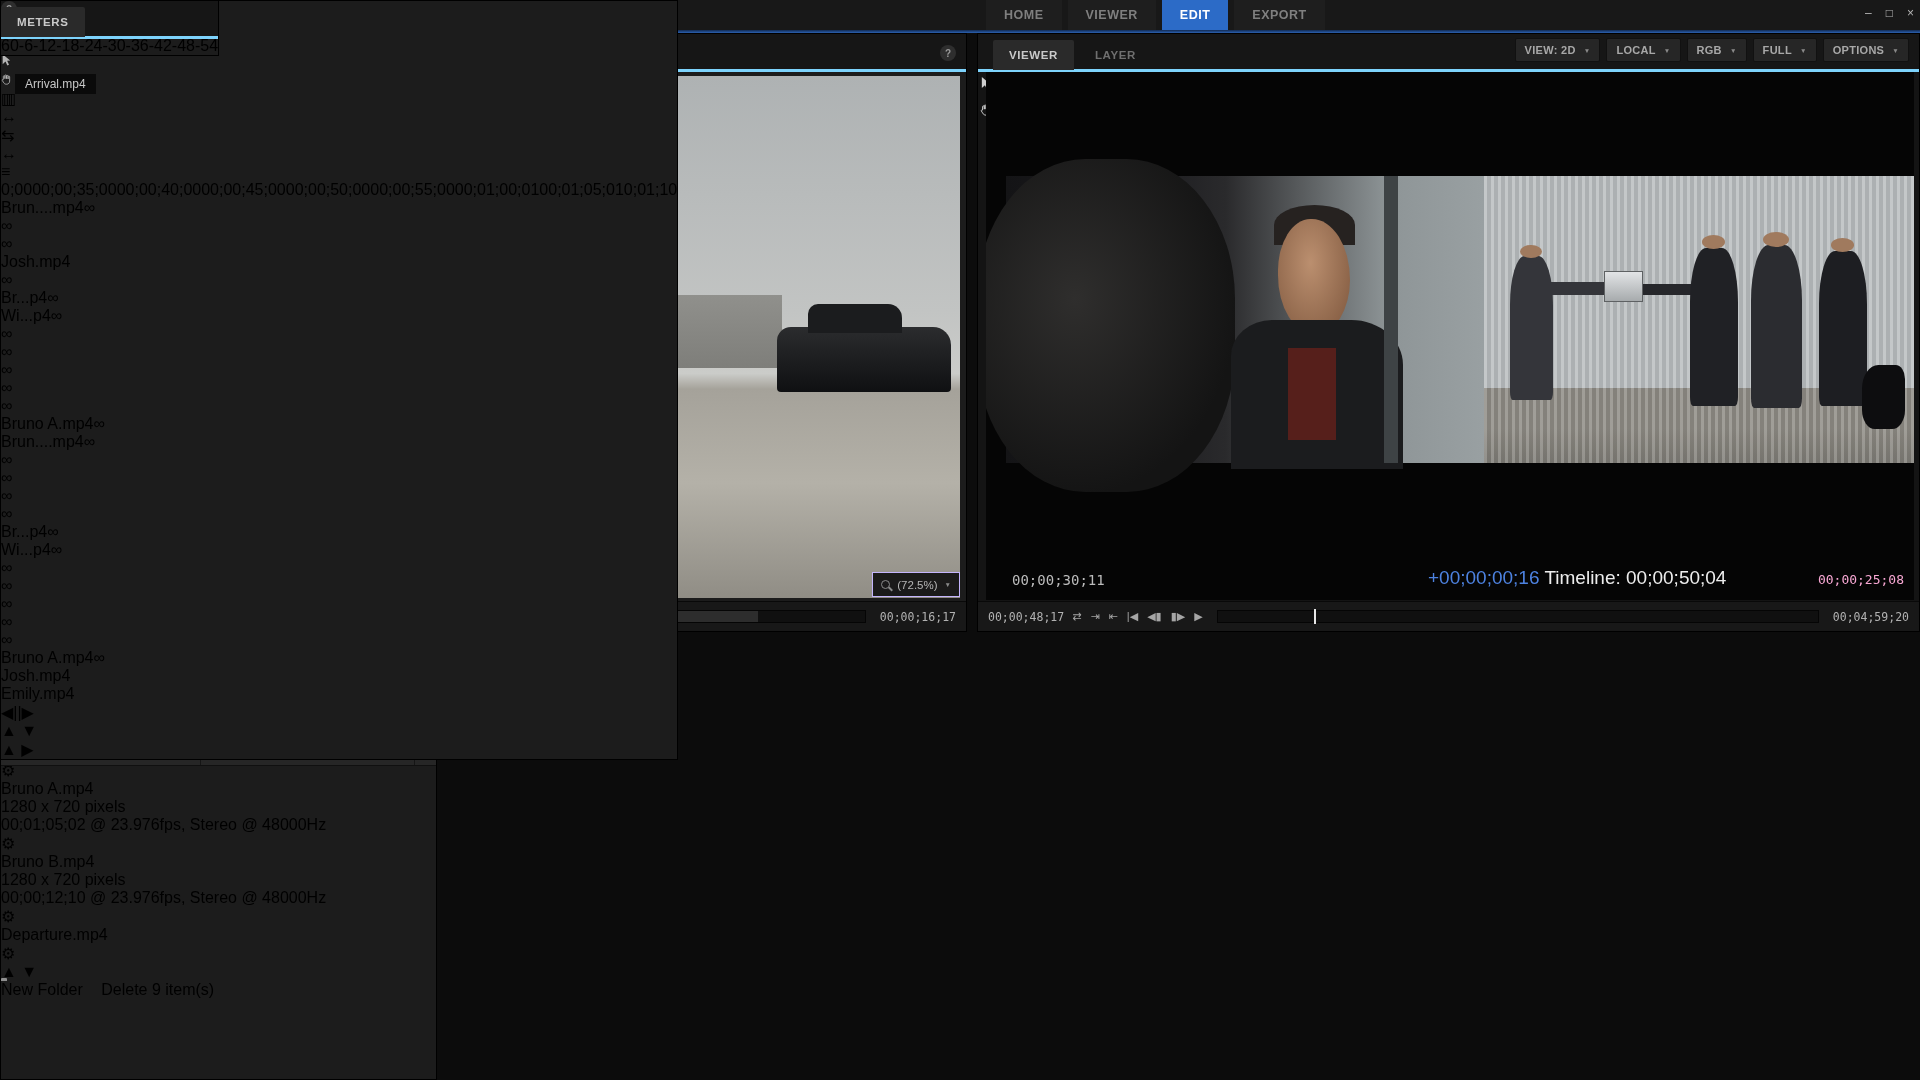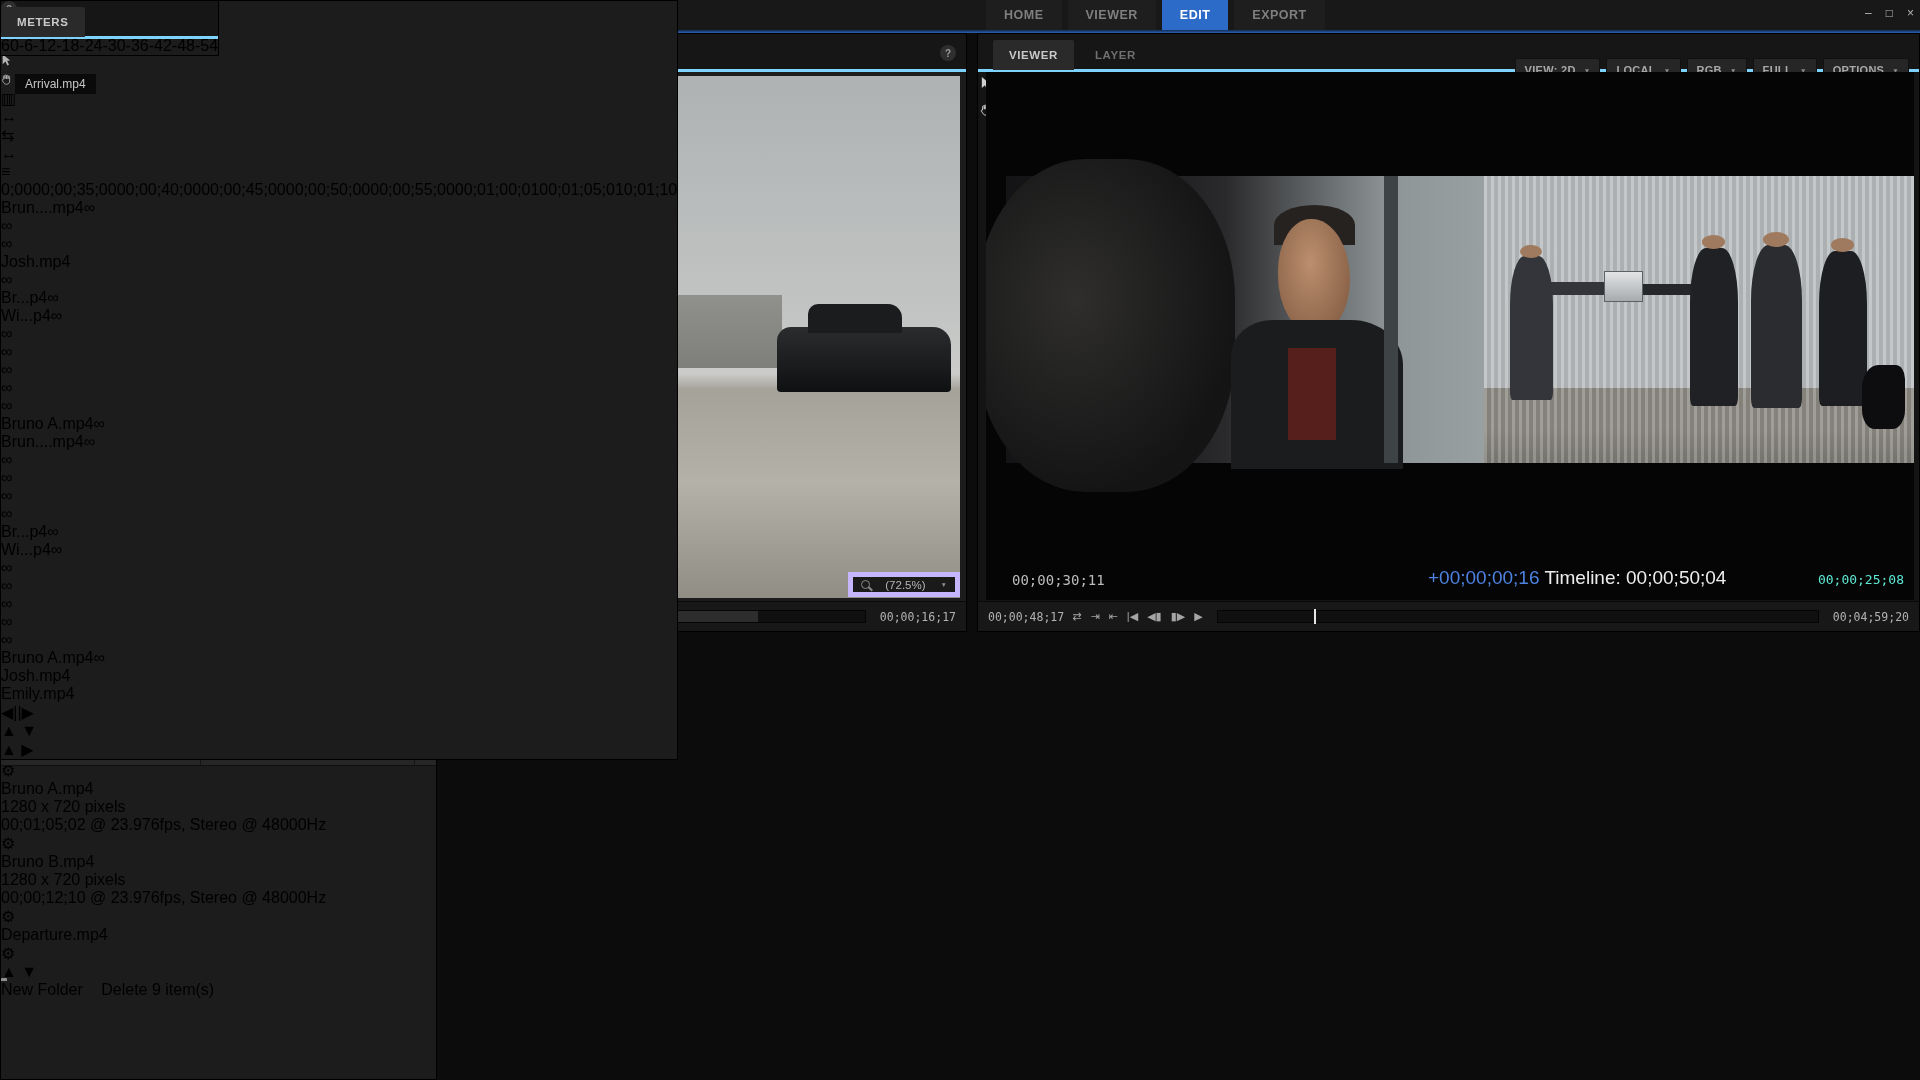--- a/index.html
+++ b/index.html
@@ -50,28 +50,28 @@
 .fig3{left:59.5%;top:35%;width:3%;height:28.5%}
 .fig3::after{content:"";position:absolute;left:22%;top:14%;width:56%;height:34%;background:#5e2320}
 .fig4{left:66%;top:36.5%;width:2.8%;height:26%}
 .car{left:80.5%;top:48%;width:18.5%;height:12.5%;background:linear-gradient(#2b2c2e,#0f1012);border-radius:14px 18px 4px 4px}
 .car::before{content:"";position:absolute;left:18%;top:-34%;width:54%;height:44%;background:#1b1c1e;border-radius:10px 14px 0 0}
 .fg-person{left:-2%;top:-2%;width:15%;height:90%;background:linear-gradient(100deg,#1e1f21 55%,#35363a);border-radius:0 22% 4% 0}
 .fg-case{left:7%;top:40%;width:13.5%;height:20%;background:linear-gradient(#d2d4d6,#9ea2a5);border:2px solid #6f7275;border-radius:3px}
 .fg-case::before{content:"";position:absolute;left:38%;top:-14%;width:24%;height:14%;border:2px solid #777a7d;border-bottom:none;border-radius:4px 4px 0 0}
 .rod{left:-3%;top:6%;width:23%;height:2.4%;background:#121314;transform:rotate(9deg)}
 #t-cliplabel{position:absolute;left:2px;top:40px;background:rgba(8,8,8,.88);color:#c6c6c6;font-size:12px;padding:3px 10px;z-index:3}
-#t-zoom{position:absolute;right:6px;top:538px;height:25px;background:rgba(16,16,16,.92);border:5px solid #c4b5fd;display:flex;align-items:center;gap:15px;padding:0 8px;z-index:3;color:#b5b5b5;font-size:11.5px}
+#t-zoom{position:absolute;right:6px;top:538px;height:25px;background:rgba(16,16,16,.92);border:1px solid #c4b5fd;display:flex;align-items:center;gap:7px;padding:0 8px;z-index:3;color:#b5b5b5;font-size:11.5px}
 .mag{width:9px;height:9px;border:1.5px solid #8a8a8a;border-radius:50%;position:relative}
 .mag::after{content:"";position:absolute;width:5px;height:2px;background:#8a8a8a;transform:rotate(45deg);right:-4px;bottom:-2px}
 .caret{font-size:6.5px;color:#8a8a8a}
 .caret::before{content:"▼"}
 
 #viewer{left:977px;top:33px;width:943px;height:599px;background:#141414}
-#v-controls{position:absolute;right:10px;top:24px;display:flex;gap:6px;align-items:flex-end}
+#v-controls{position:absolute;right:10px;top:4px;display:flex;gap:6px;align-items:flex-end}
 .vctl{height:24px;background:#262626;border:1px solid #111;border-radius:2px;display:flex;align-items:center;gap:8px;padding:0 9px;font-size:11px;font-weight:bold;color:#a8a8a8;letter-spacing:.3px}
 #v-video{position:absolute;left:8px;top:38px;width:928px;height:528px;background:#050505;overflow:hidden}
 .v-scene-l{position:absolute;left:20px;top:104px;width:478px;height:287px;background:linear-gradient(90deg,#141416 0%,#1c1c1f 30%,#2a2a2c 46%,#8e9597 80%,#99a0a2 100%)}
 .v-scene-l>div{position:absolute}
 .vhead-back{left:-6%;top:-6%;width:54%;height:116%;background:radial-gradient(ellipse at 38% 42%,#2f2e2d,#141414 72%);border-radius:42%}
 .vface{left:57%;top:15%;width:15%;height:40%;background:radial-gradient(ellipse at 45% 40%,#b98f70,#8f removed)}
 .vface{background:radial-gradient(ellipse at 45% 38%,#bb8f6f,#8a6247 78%);border-radius:46% 54% 48% 52%}
 .vhair{left:56%;top:10%;width:17%;height:14%;background:#262220;border-radius:50% 50% 0 0}
 .vbody{left:47%;top:50%;width:36%;height:52%;background:#1b1c1e;border-radius:24% 30% 0 0}
 .vred{left:59%;top:60%;width:10%;height:32%;background:#561f1b}
@@ -85,21 +85,21 @@
 .wcase{left:28%;top:33%;width:9%;height:11%;background:linear-gradient(#e2e4e6,#a7abad);border:1px solid #5e6163}
 .warm2{left:37%;top:37.5%;width:12%;height:4%;background:#26272b}
 .wf2{left:48%;top:25%;width:11%;height:55%;background:#202125}
 .wf3{left:62%;top:24%;width:12%;height:57%;background:#2b2c30}
 .wf4{left:78%;top:26%;width:11%;height:54%;background:#1d1e22}
 .wbag{left:88%;top:66%;width:10%;height:22%;background:#0d0d0f;border-radius:38% 22% 30% 30%}
 #v-tcrow{position:absolute;left:0;right:0;bottom:2px;height:34px}
 #v-tc-left{position:absolute;left:26px;top:8px;font-family:"DejaVu Sans Mono",monospace;font-size:14px;color:#bcbcbc}
 #v-tc-center{position:absolute;left:442px;top:3px;font-size:19px;color:#ededed;white-space:nowrap}
 #v-tc-center .delta{color:#4d82e0}
-#v-tc-right{position:absolute;right:10px;top:8px;font-family:"DejaVu Sans Mono",monospace;font-size:13px;color:#5eead4}
+#v-tc-right{position:absolute;right:10px;top:8px;font-family:"DejaVu Sans Mono",monospace;font-size:13px;color:#f9a8d4}
 .v-tool{position:absolute;left:2px;color:#cfcfcf}
 
 #media{left:0px;top:633px;width:437px;height:447px}
 #m-tabs{position:absolute;left:14px;top:6px;display:flex;gap:5px}
 .mtab{height:29px;line-height:29px;padding:0 14px;font-size:11.5px;font-weight:bold;letter-spacing:.5px;color:#8a8a8a;background:#202020;border-radius:2px 2px 0 0}
 .mtab.active{background:#2d2d2d;color:#dedede}
 #m-toolrow{position:absolute;left:0;right:0;top:36px;height:30px;background:#1c1c1c;display:flex;align-items:center;padding:0 18px;gap:8px}
 .mbtn{height:25px;background:#2a2a2a;border:1px solid #101010;border-radius:2px;display:flex;align-items:center;gap:7px;padding:0 10px;font-size:12px;color:#b8b8b8}
 .fold{width:13px;height:9px;background:#8f8f8f;border-radius:1px;position:relative}
 .fold::before{content:"";position:absolute;top:-3px;left:0;width:6px;height:3px;background:#8f8f8f;border-radius:1px 1px 0 0}

